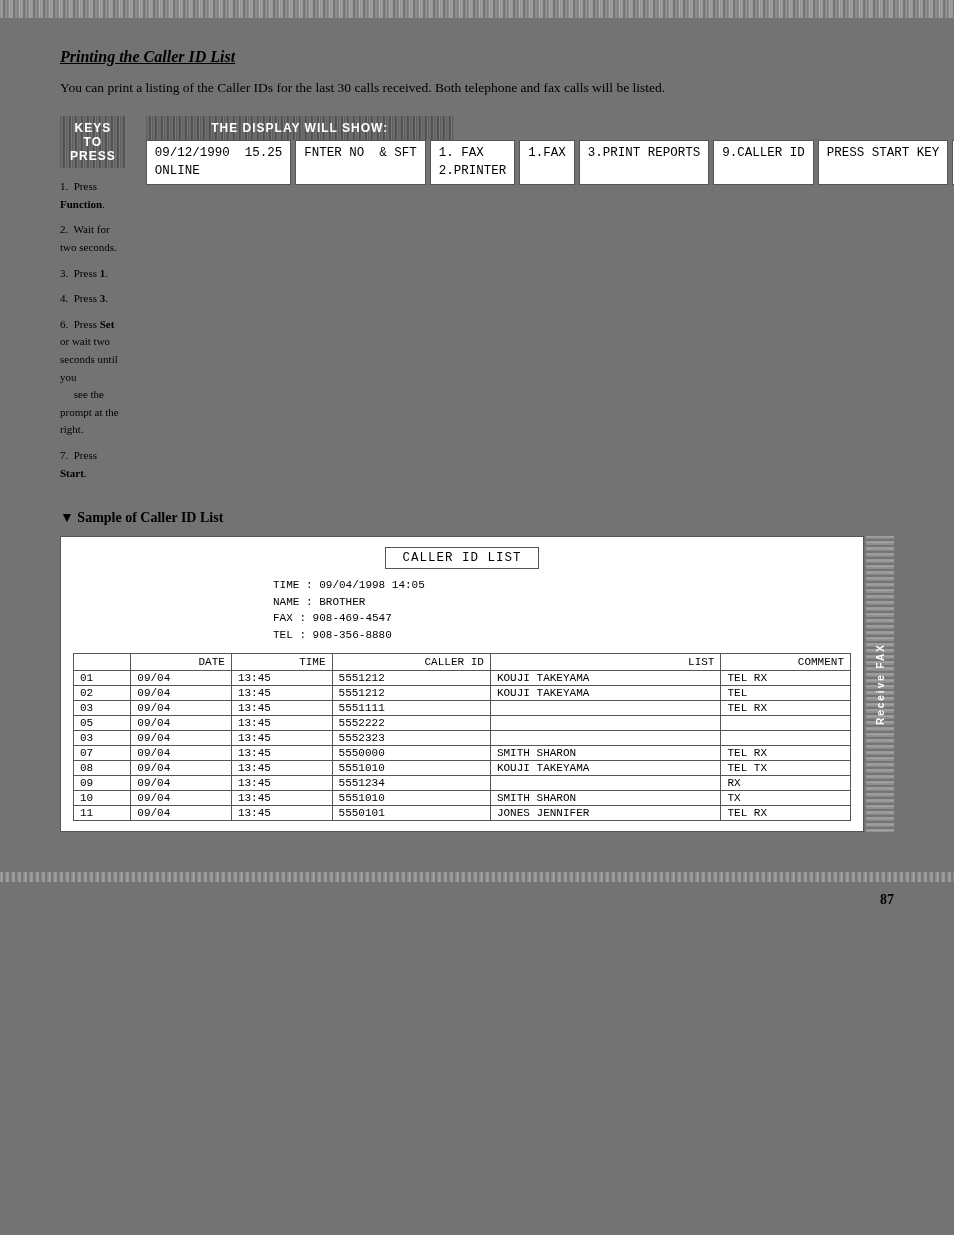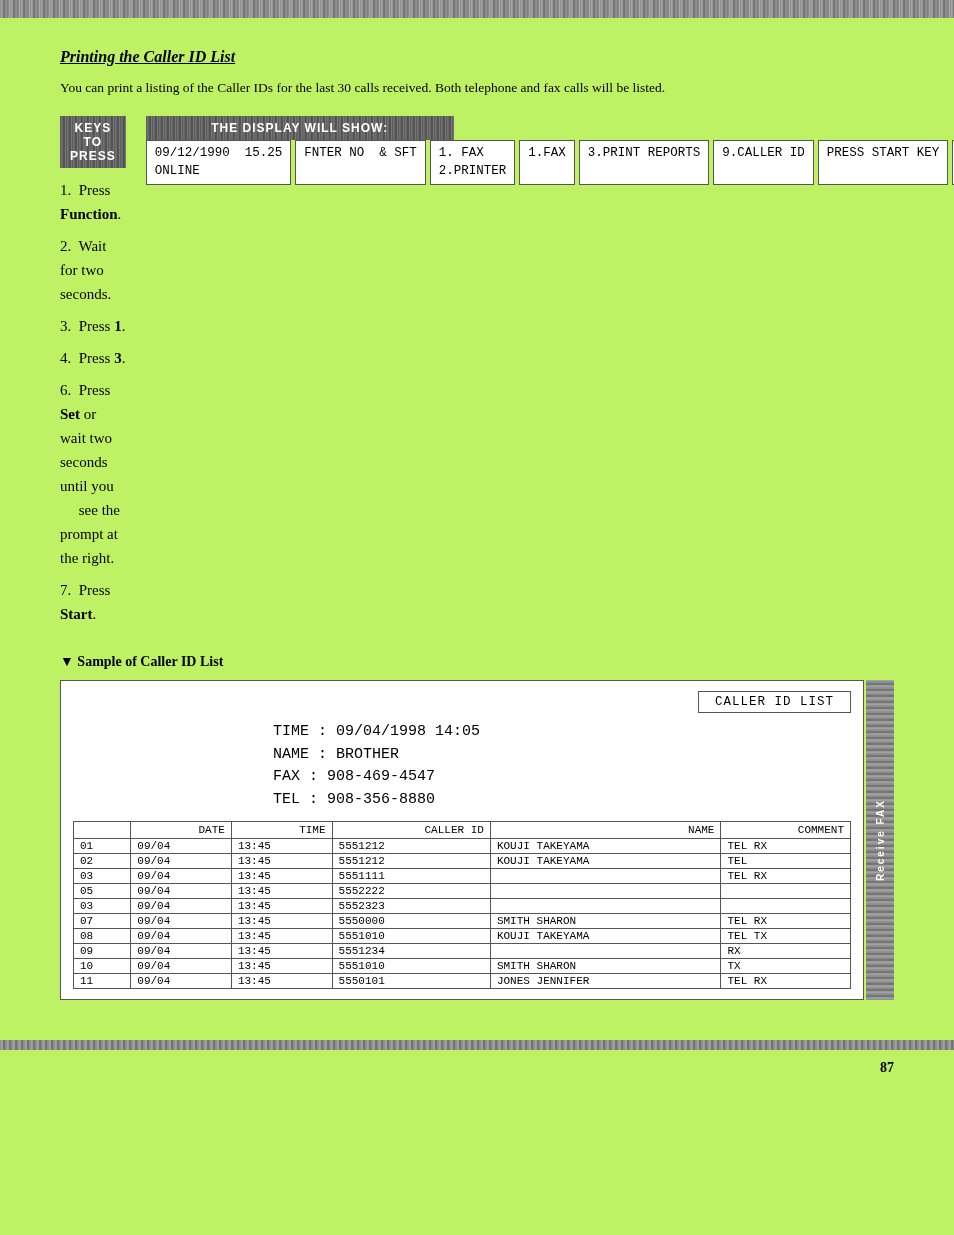--- a/index.html
+++ b/index.html
@@ -8,21 +8,21 @@
       font-family: 'Times New Roman', Times, serif;
       width: 954px;
       min-height: 1235px;
       position: relative;
       overflow-x: hidden;
     }
 
     .page-container {
       width: 954px;
       min-height: 1235px;
-      background: #bef264;
+      background: #737373;
       position: relative;
       padding: 0;
     }
 
     
     .top-bar {
       width: 100%;
       height: 18px;
       background: repeating-linear-gradient(
         90deg,
@@ -97,21 +97,21 @@
       width: 308px;
       letter-spacing: 1px;
     }
 
     
     .steps-list {
       padding-top: 10px;
     }
 
     .step-item {
-      font-size: 15px;
+      font-size: 11px;
       line-height: 1.6;
       margin-bottom: 8px;
       font-family: 'Times New Roman', Times, serif;
     }
 
     .step-item strong {
       font-weight: bold;
     }
 
     
@@ -162,35 +162,35 @@
     
     .caller-id-list-container {
       border: 1.5px solid #555;
       padding: 10px 12px;
       position: relative;
       background: #fff;
     }
 
     .caller-id-list-header {
       display: flex;
-      justify-content: flex-end;
+      justify-content: center;
       margin-bottom: 8px;
     }
 
     .caller-id-list-label {
       border: 1.5px solid #555;
       padding: 3px 16px;
       font-family: 'Courier New', Courier, monospace;
       font-size: 12.5px;
       letter-spacing: 1px;
     }
 
     .caller-id-info {
       font-family: 'Courier New', Courier, monospace;
-      font-size: 15px;
+      font-size: 11px;
       line-height: 1.5;
       margin-bottom: 10px;
       padding-left: 200px;
     }
 
     .caller-id-table {
       width: 100%;
       border-collapse: collapse;
       font-family: 'Courier New', Courier, monospace;
       font-size: 11.5px;
@@ -323,21 +323,21 @@
             <div>TEL  : 908-356-8880</div>
           </div>
 
           <table class="caller-id-table">
             <thead>
               <tr>
                 <th></th>
                 <th>DATE</th>
                 <th>TIME</th>
                 <th>CALLER ID</th>
-                <th>NAME</th>
+                <th>LIST</th>
                 <th>COMMENT</th>
               </tr>
             </thead>
             <tbody>
               <tr>
                 <td>01</td>
                 <td>09/04</td>
                 <td>13:45</td>
                 <td>5551212</td>
                 <td>KOUJI TAKEYAMA</td>

